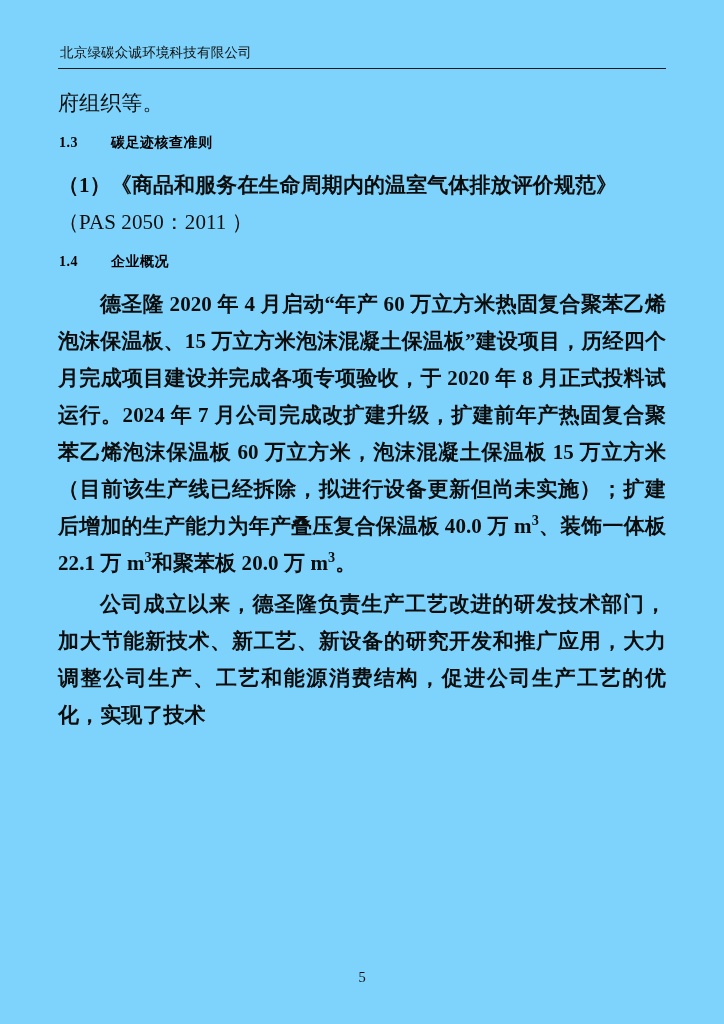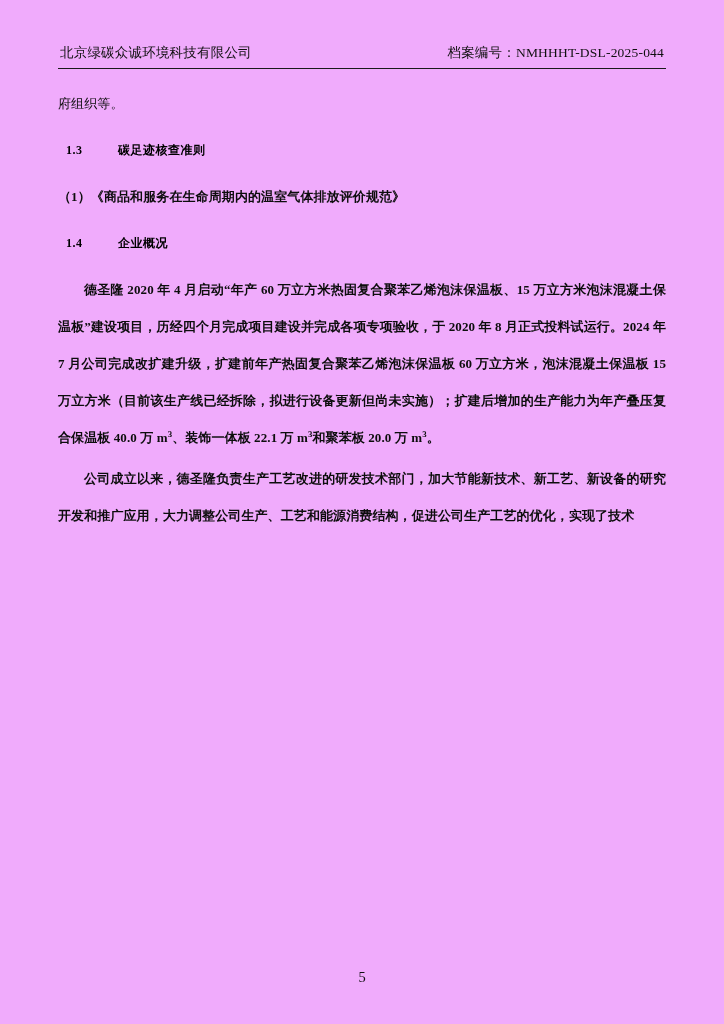--- a/index.html
+++ b/index.html
@@ -9,21 +9,21 @@
   body {
     width: 724px;
     height: 1024px;
     background: #c8c8c8;
     font-family: "Liberation Serif", "DejaVu Serif", serif;
   }
   .page {
     position: relative;
     width: 724px;
     height: 1024px;
-    background: #f0abfc;
+    background: #7dd3fc;
     box-sizing: border-box;
     padding: 44px 58px 30px 58px;
     overflow: hidden;
   }
   .header {
     display: flex;
     justify-content: space-between;
     align-items: flex-end;
     font-size: 13.5px;
     color: #101010;
@@ -35,33 +35,33 @@
     white-space: nowrap;
   }
   .header-right {
     white-space: nowrap;
   }
   .body-area {
     padding-top: 16px;
   }
   p {
     margin: 0;
-    font-size: 13px;
+    font-size: 21px;
     line-height: 37px;
     color: #0d0d0d;
     text-align: justify;
     text-justify: inter-ideograph;
     letter-spacing: 0.1px;
   }
   p.indent {
     text-indent: 2em;
   }
   h2.section {
-    margin: 8px;
-    font-size: 12px;
+    margin: 1px;
+    font-size: 14px;
     line-height: 40px;
     font-weight: bold;
     color: #000;
     letter-spacing: 0.5px;
   }
   h2.section .num {
     display: inline-block;
     min-width: 52px;
   }
   .sp-before-13 { margin-top: 8px; }
@@ -82,32 +82,32 @@
     line-height: 0;
   }
 </style>
 </head>
 <body>
 
 <div class="page">
 
   <div class="header">
     <span class="header-left">北京绿碳众诚环境科技有限公司</span>
-    <span class="header-right">档案编号：NMHHHT-DSL-2025-044</span>
   </div>
 
   <div class="body-area">
 
     <p>府组织等。</p>
 
     <h2 class="section sp-before-13">
       <span class="num">1.3</span><span>碳足迹核查准则</span>
     </h2>
 
     <p class="blk">（1）《商品和服务在生命周期内的温室气体排放评价规范》</p>
+    <p>（PAS 2050：2011 ）</p>
 
     <h2 class="section sp-before-14">
       <span class="num">1.4</span><span>企业概况</span>
     </h2>
 
 
     <p class="indent blk"><span>德圣隆 2020 年 4 月启动“年产 60 万立方米热固复合聚苯乙烯泡沫保温板、15 万立方米泡沫混凝土保温板”建设项目，历经四个月完成项目建设并完成各项专项验收，于 2020 年 8 月正式投料试运行。2024 年 7 月公司完成改扩建升级，扩建前年产热固复合聚苯乙烯泡沫保温板 60 万立方米，泡沫混凝土保温板 15 万立方米（目前该生产线已经拆除，拟进行设备更新但尚未实施）；扩建后增加的生产能力为年产叠压复合保温板 40.0 万 m</span><sup>3</sup><span>、装饰一体板 22.1 万 m</span><sup>3</sup><span>和聚苯板 20.0 万 m</span><sup>3</sup><span>。</span></p>
 
     <p class="indent blk">公司成立以来，德圣隆负责生产工艺改进的研发技术部门，加大节能新技术、新工艺、新设备的研究开发和推广应用，大力调整公司生产、工艺和能源消费结构，促进公司生产工艺的优化，实现了技术</p>
 

